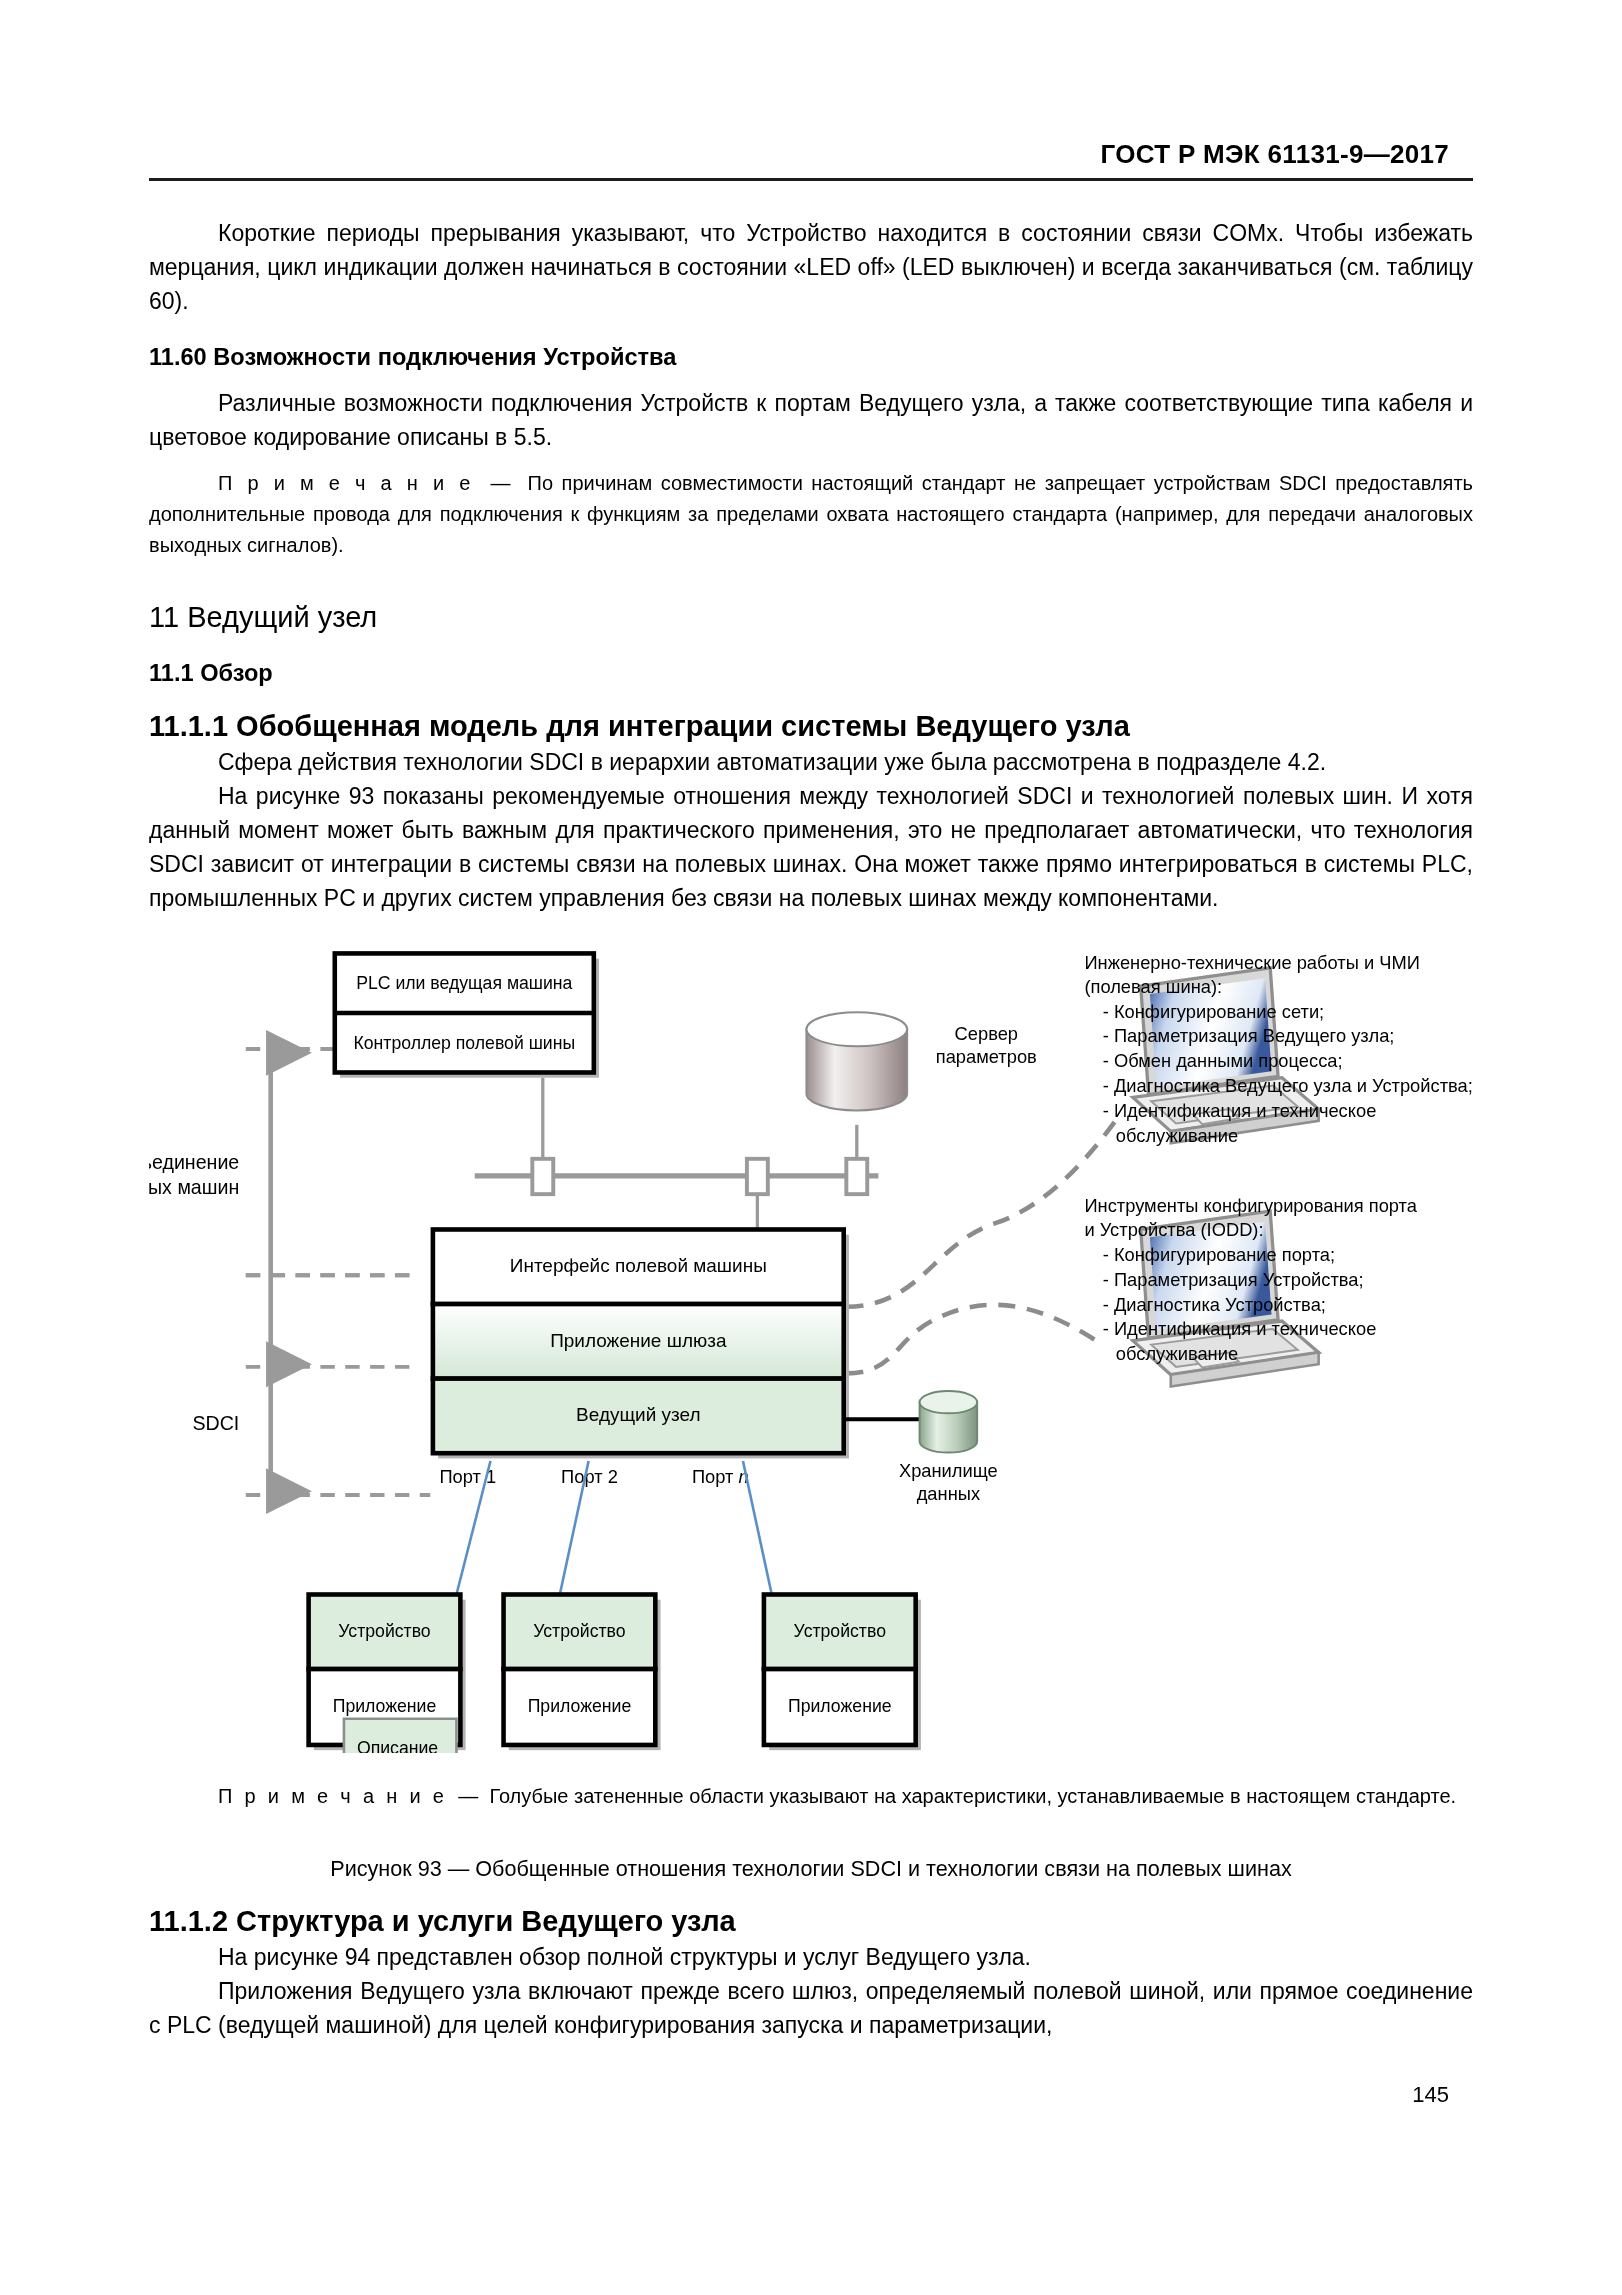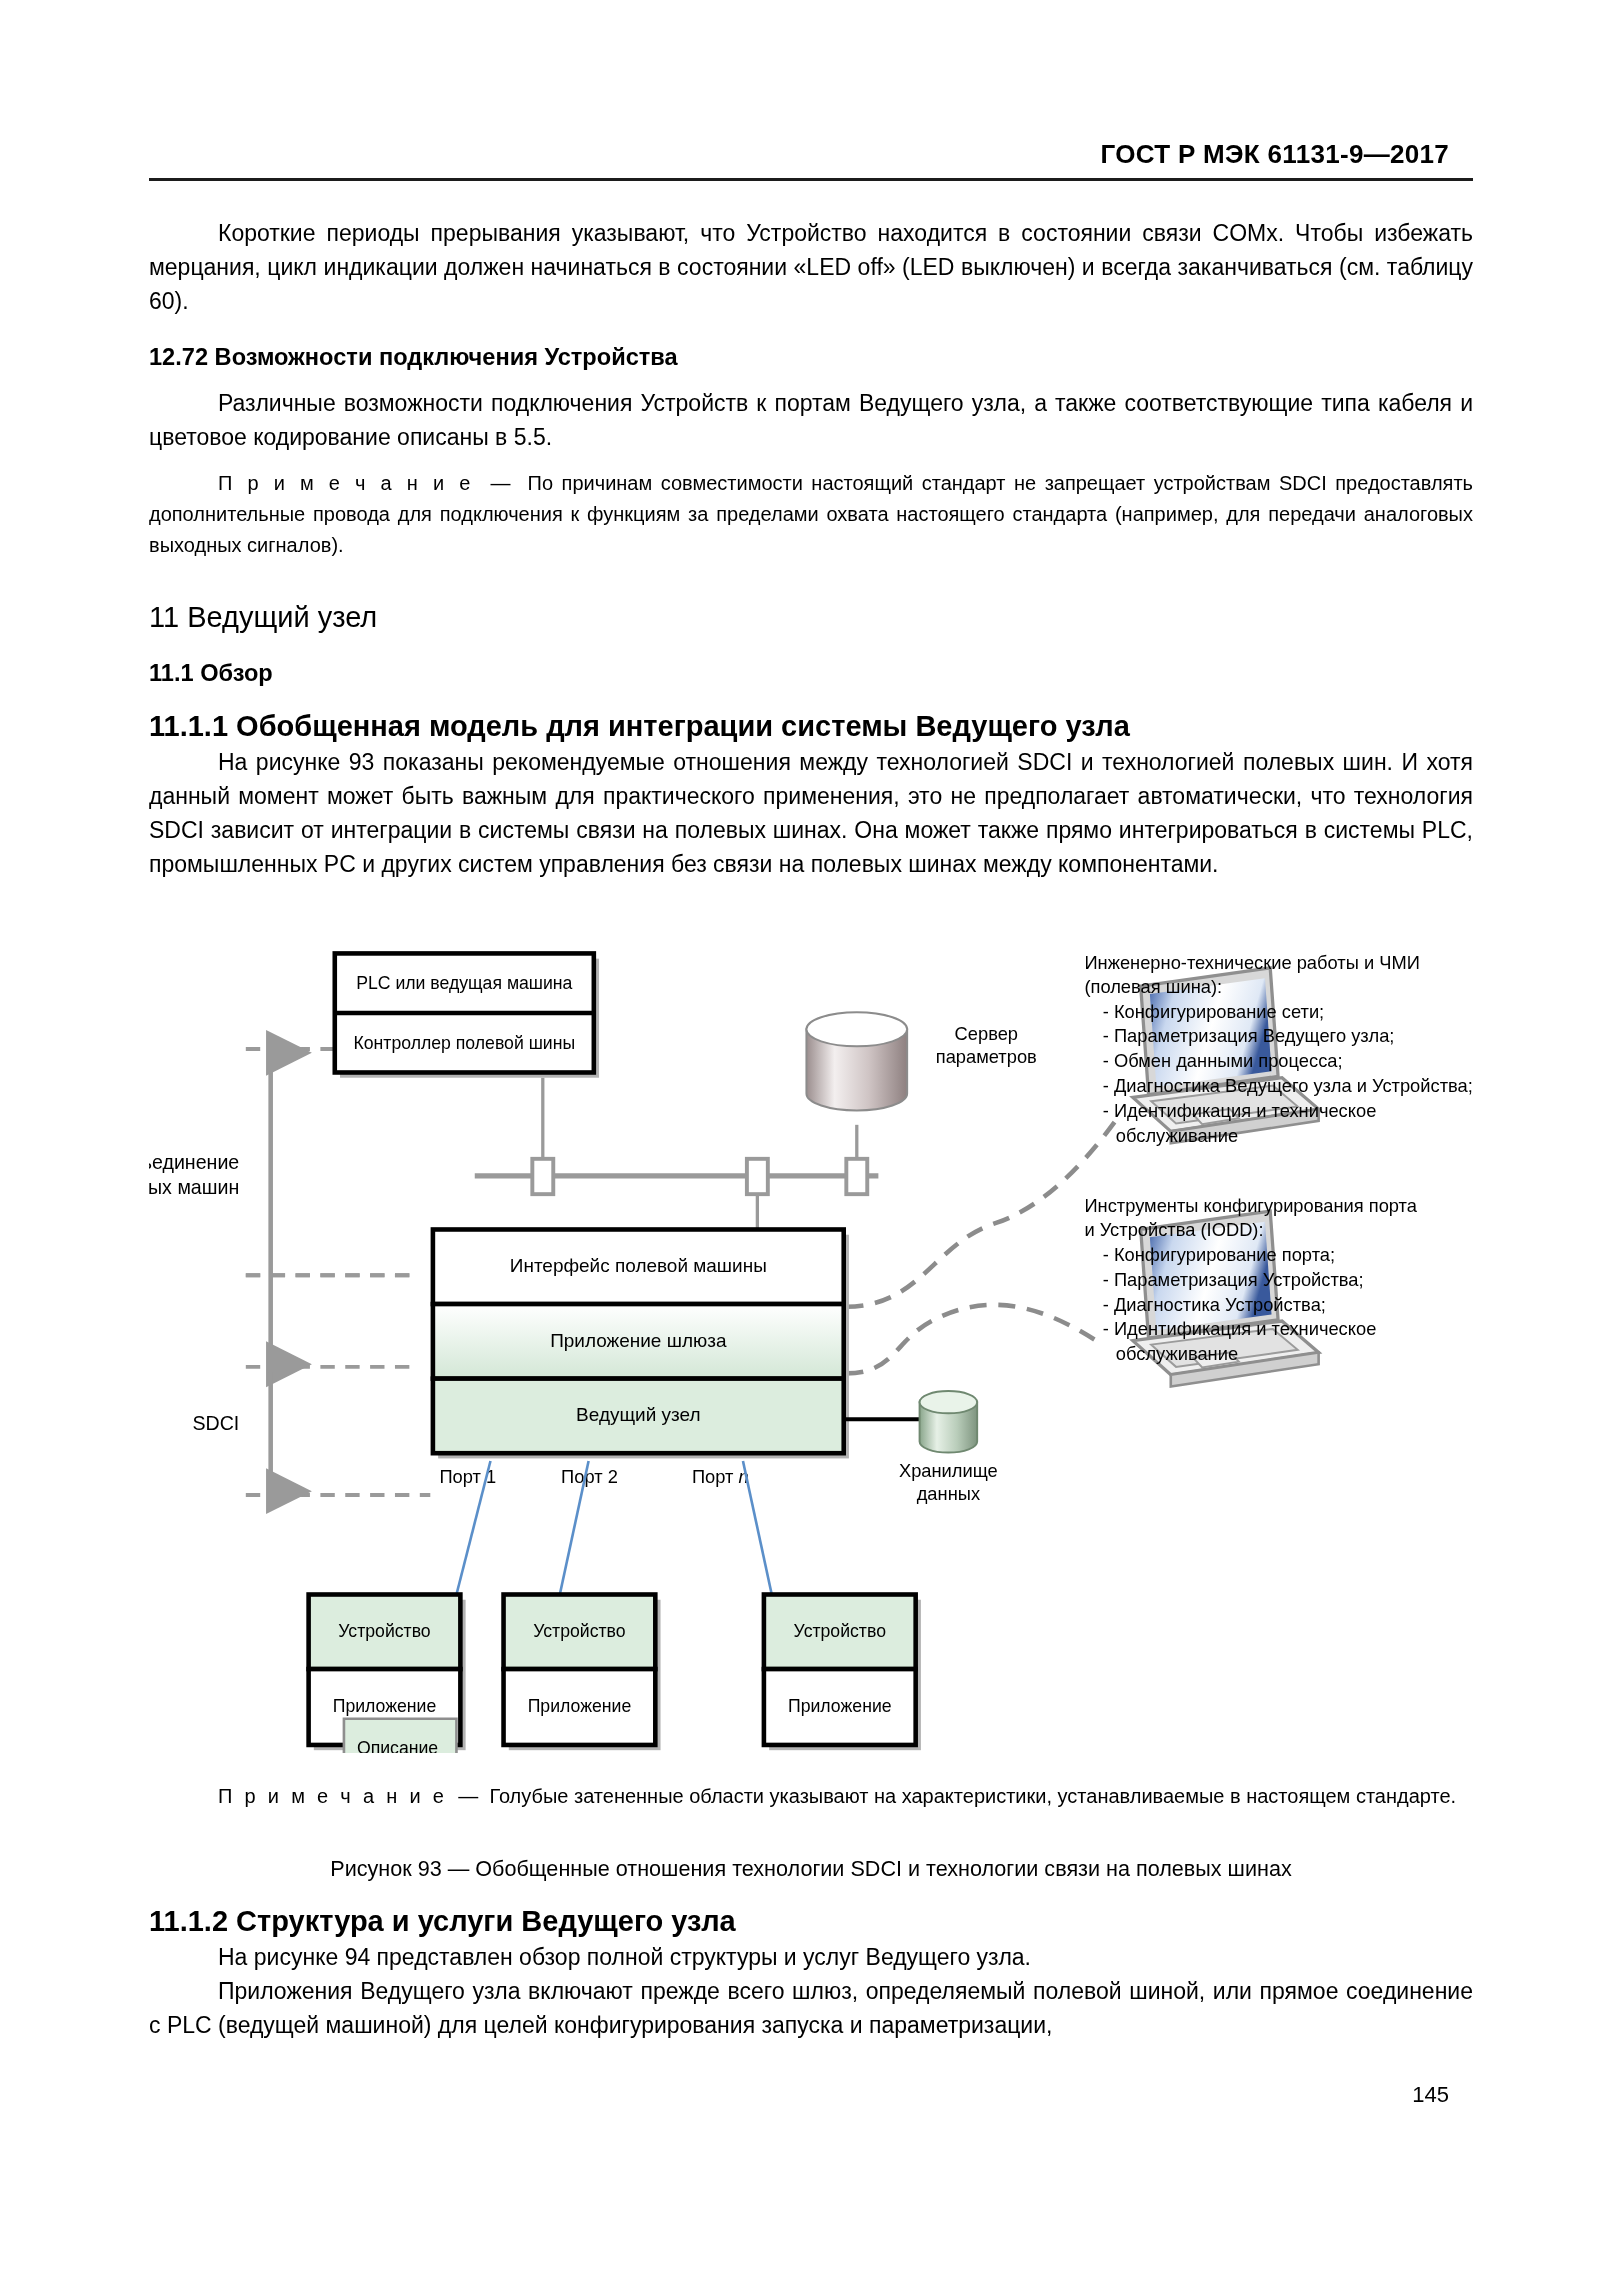--- a/index.html
+++ b/index.html
@@ -125,32 +125,33 @@
 
 <div class="page">
 
   <div class="header-title">ГОСТ Р МЭК 61131-9—2017</div>
   <div class="header-rule"></div>
 
   <div class="body-col">
 
     <p class="para">Короткие периоды прерывания указывают, что Устройство находится в состоянии связи COMx. Чтобы избежать мерцания, цикл индикации должен начинаться в состоянии «LED off» (LED выключен) и всегда заканчиваться (см. таблицу 60).</p>
 
-    <h2 class="h-num">12.72 Возможности подключения Устройства</h2>
+    <h2 class="h-num">11.60 Возможности подключения Устройства</h2>
 
     <p class="para">Различные возможности подключения Устройств к портам Ведущего узла, а также соответствующие типа кабеля и цветовое кодирование описаны в 5.5.</p>
 
     <p class="note"><span class="note-lead">П р и м е ч а н и е</span>&nbsp;&nbsp;<span>—</span>&nbsp;&nbsp;<span>По причинам совместимости настоящий стандарт не запрещает устройствам SDCI предоставлять дополнительные провода для подключения к функциям за пределами охвата настоящего стандарта (например, для передачи аналоговых выходных сигналов).</span></p>
 
     <h1 class="h-clause">11 Ведущий узел</h1>
 
     <h3 class="h-sub">11.1 Обзор</h3>
 
     <h3 class="h-subsub">11.1.1 Обобщенная модель для интеграции системы Ведущего узла</h3>
 
+    <p class="para">Сфера действия технологии SDCI в иерархии автоматизации уже была рассмотрена в подразделе 4.2.</p>
     <p class="para">На рисунке 93 показаны рекомендуемые отношения между технологией SDCI и технологией полевых шин. И хотя данный момент может быть важным для практического применения, это не предполагает автоматически, что технология SDCI зависит от интеграции в системы связи на полевых шинах. Она может также прямо интегрироваться в системы PLC, промышленных PC и других систем управления без связи на полевых шинах между компонентами.</p>
   </div>
 
   <div class="figure">
     <svg width="1324" height="805" viewBox="0 0 2024 1230" xmlns="http://www.w3.org/2000/svg">
       <defs>
         <linearGradient id="gwGrad" x1="0" y1="0" x2="0" y2="1">
           <stop offset="0%" stop-color="#ffffff"></stop>
           <stop offset="100%" stop-color="#d3e7d6"></stop>
         </linearGradient>

